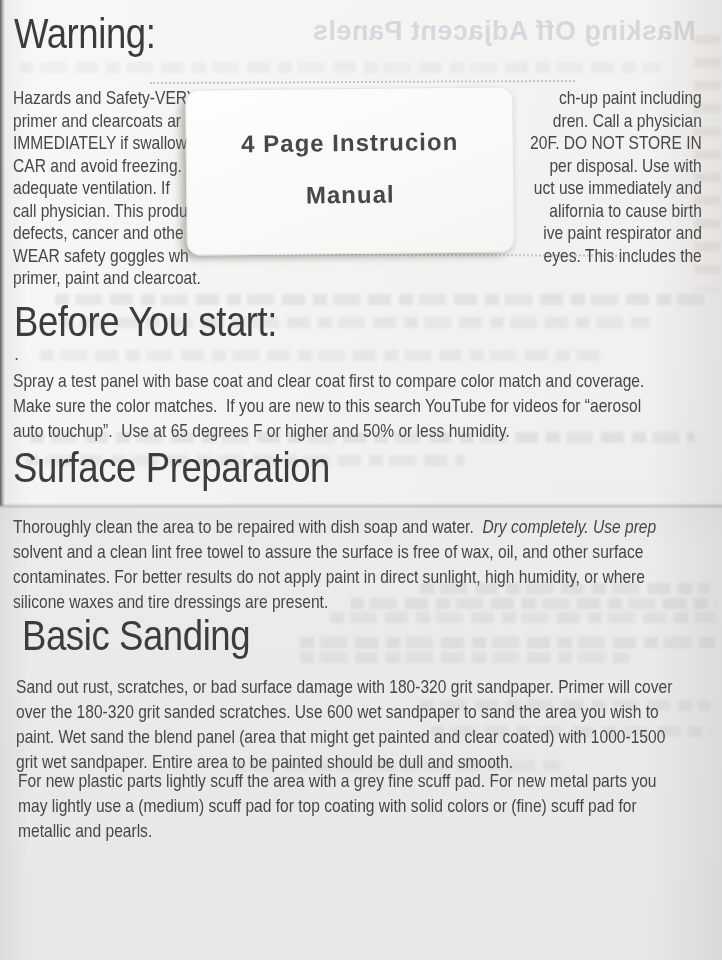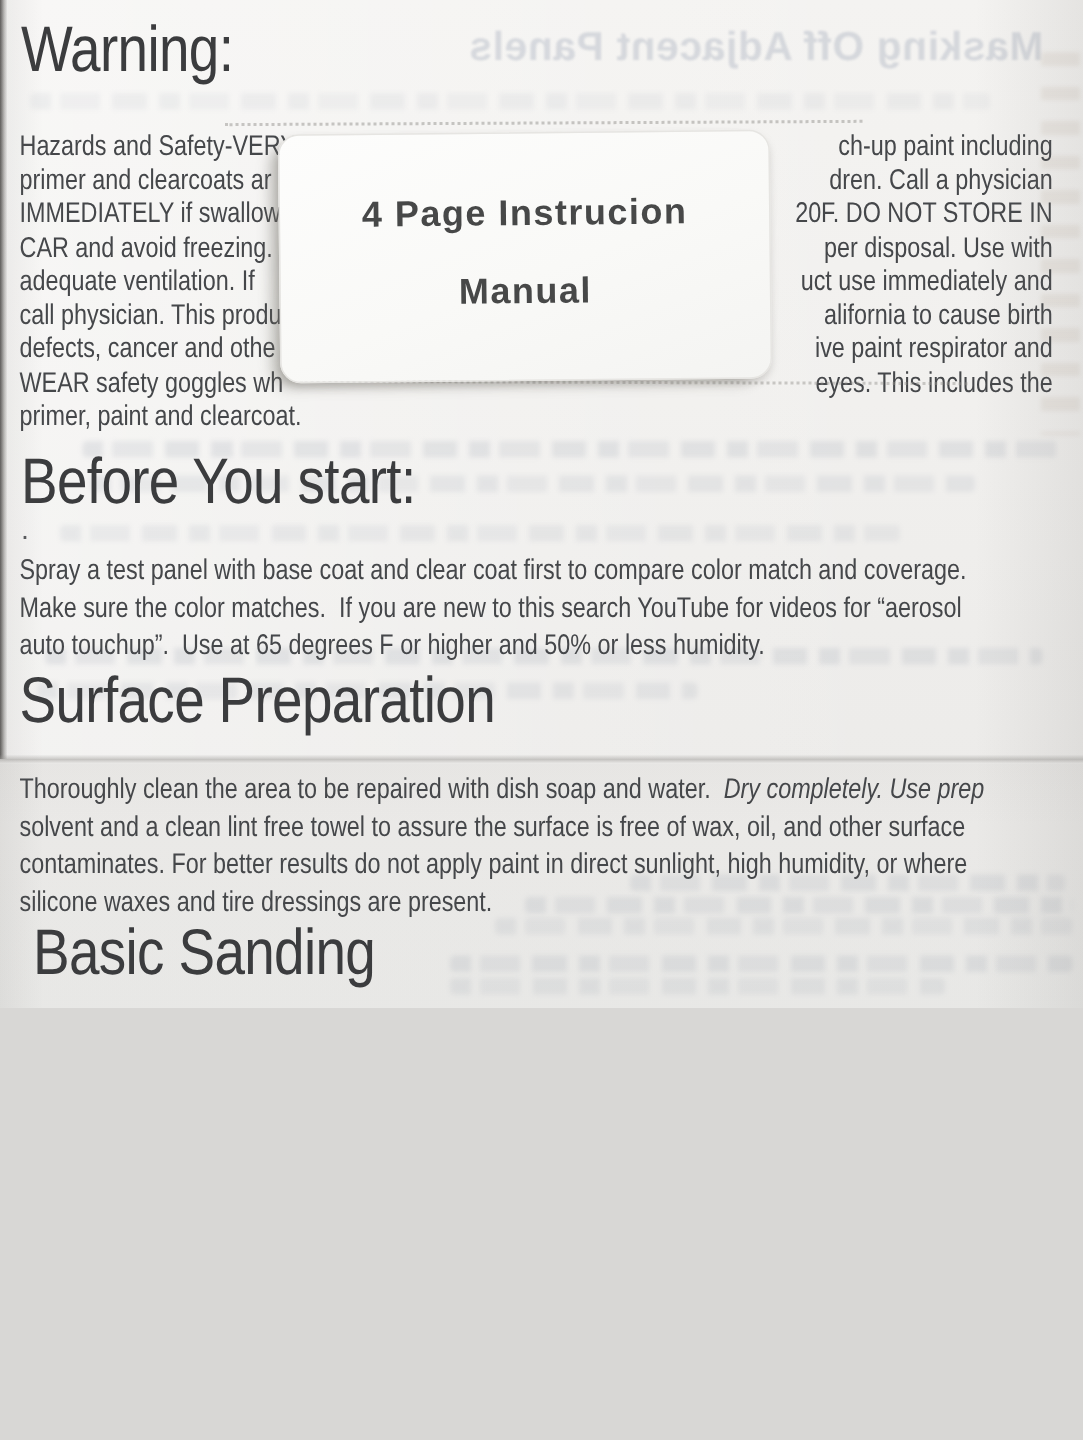--- a/index.html
+++ b/index.html
@@ -1,17 +1,17 @@
 <!DOCTYPE html>
 <html><head>
 <meta charset="utf-8">
 <style>
   html,body { margin:0; padding:0; background:#d8d7d5; }
   .page {
-    position:relative; width:722px; height:672px; overflow:hidden;
+    position:relative; width:722px; height:960px; overflow:hidden;
     font-family:"Liberation Sans", sans-serif;
     background: linear-gradient(180deg, #f4f3f1 0%, #f1f0ee 40%, #eeedeb 62%, #ecebe9 82%, #eaeae8 100%);
   }
   .page::after { 
     content:""; position:absolute; inset:0; pointer-events:none;
     background: linear-gradient(90deg, rgba(120,118,115,.10) 0%, rgba(120,118,115,0) 4%, rgba(120,118,115,0) 90%, rgba(120,118,115,.12) 100%);
   }
   .top-sheet { position:absolute; left:0; top:0; width:722px; height:506px;
     background: linear-gradient(90deg, rgba(255,255,255,.38), rgba(255,255,255,.10) 55%, rgba(255,255,255,0) 85%); }
   .left-edge { position:absolute; left:0; top:0; width:5px; height:506px;

